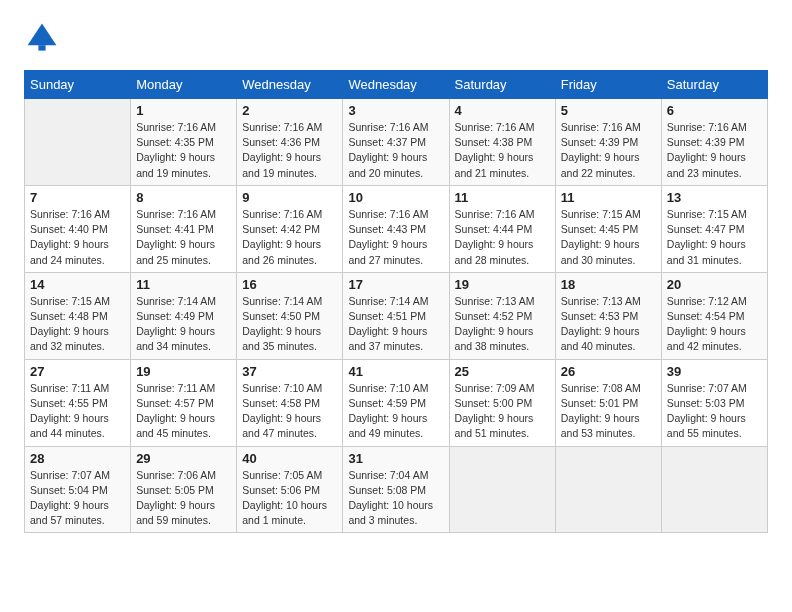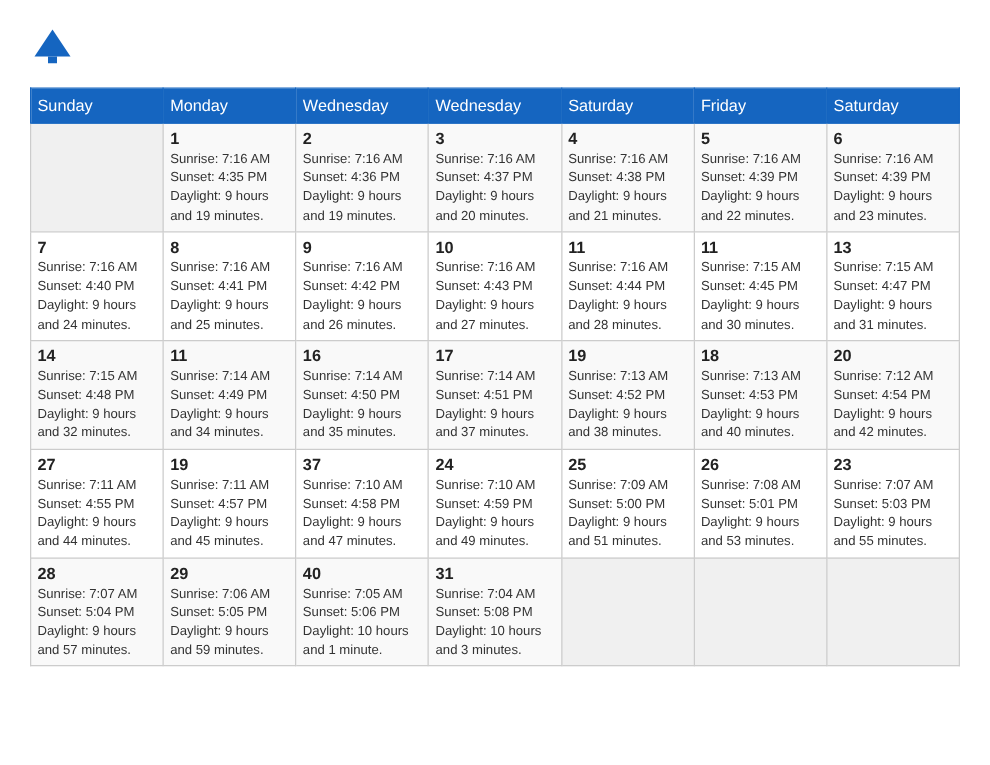--- a/index.html
+++ b/index.html
@@ -229,33 +229,33 @@
           </td>
           <td>
             <span class="day-num">19</span>
             <div class="day-detail">Sunrise: 7:11 AM<br>Sunset: 4:57 PM<br>Daylight: 9 hours<br>and 45 minutes.</div>
           </td>
           <td>
             <span class="day-num">37</span>
             <div class="day-detail">Sunrise: 7:10 AM<br>Sunset: 4:58 PM<br>Daylight: 9 hours<br>and 47 minutes.</div>
           </td>
           <td>
-            <span class="day-num">24</span>
+            <span class="day-num">41</span>
             <div class="day-detail">Sunrise: 7:10 AM<br>Sunset: 4:59 PM<br>Daylight: 9 hours<br>and 49 minutes.</div>
           </td>
           <td>
             <span class="day-num">25</span>
             <div class="day-detail">Sunrise: 7:09 AM<br>Sunset: 5:00 PM<br>Daylight: 9 hours<br>and 51 minutes.</div>
           </td>
           <td>
             <span class="day-num">26</span>
             <div class="day-detail">Sunrise: 7:08 AM<br>Sunset: 5:01 PM<br>Daylight: 9 hours<br>and 53 minutes.</div>
           </td>
           <td>
-            <span class="day-num">23</span>
+            <span class="day-num">39</span>
             <div class="day-detail">Sunrise: 7:07 AM<br>Sunset: 5:03 PM<br>Daylight: 9 hours<br>and 55 minutes.</div>
           </td>
         </tr>
         <tr>
           <td>
             <span class="day-num">28</span>
             <div class="day-detail">Sunrise: 7:07 AM<br>Sunset: 5:04 PM<br>Daylight: 9 hours<br>and 57 minutes.</div>
           </td>
           <td>
             <span class="day-num">29</span>

